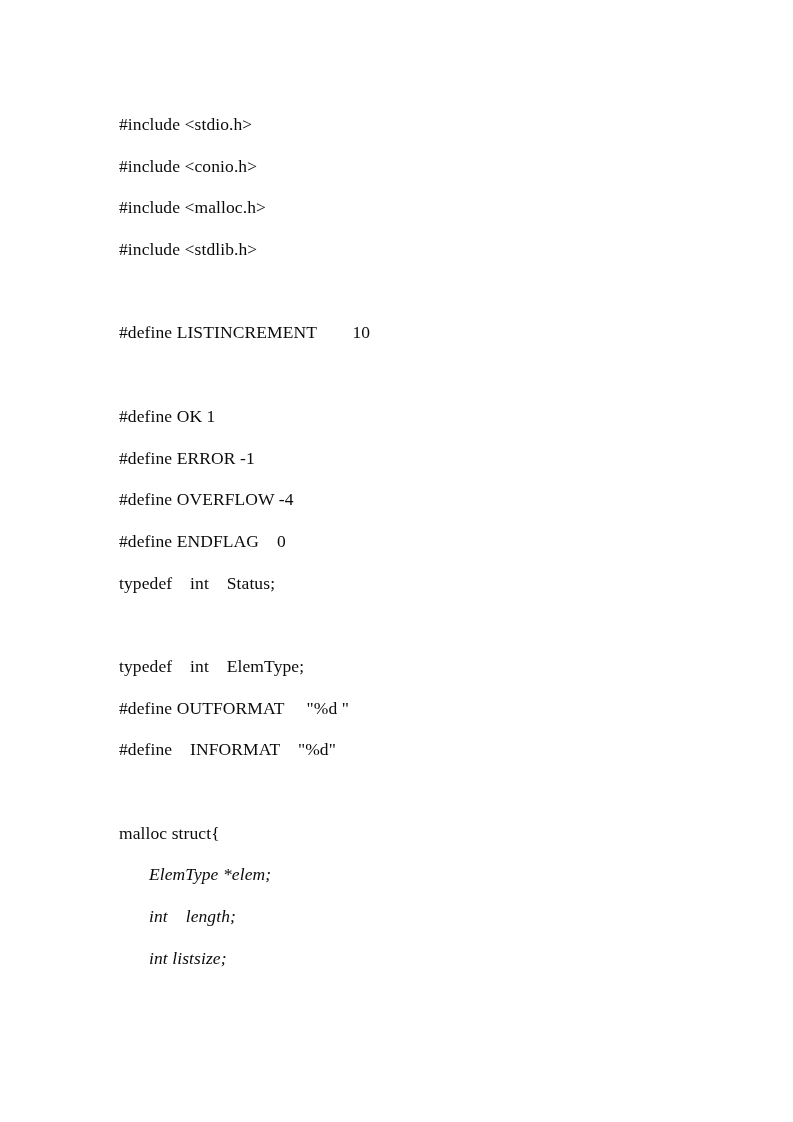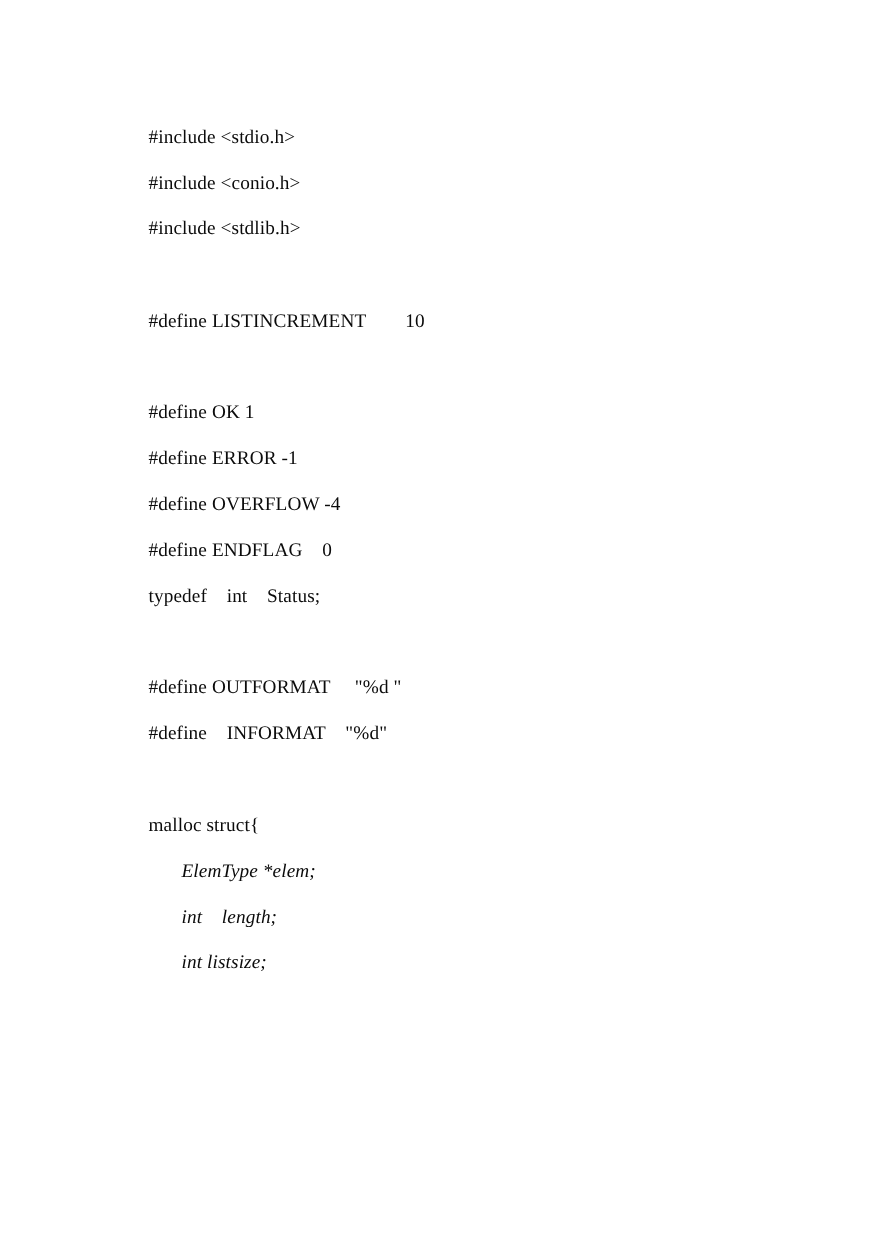--- a/index.html
+++ b/index.html
@@ -26,48 +26,49 @@
     right: 40px;
   }
   .code-line {
     font-family: "Liberation Serif", "DejaVu Serif", serif;
     font-size: 17.5px;
     line-height: 41.7px;
     height: 41.7px;
     color: #0b0b0b;
     white-space: pre;
     letter-spacing: 0.1px;
-    margin-left: 16px;
     -webkit-font-smoothing: antialiased;
   }
   .code-line.blank {
     color: transparent;
   }
   .code-line.indent-1 {
     padding-left: 30px;
     font-style: italic;
   }
 </style>
 </head>
 <body>
 
 <div class="page">
   <div class="code-body">
       <div class="code-line">#include &lt;stdio.h&gt;</div>
       <div class="code-line">#include &lt;conio.h&gt;</div>
+      <div class="code-line">#include &lt;malloc.h&gt;</div>
       <div class="code-line">#include &lt;stdlib.h&gt;</div>
       <div class="code-line blank"></div>
       <div class="code-line">#define LISTINCREMENT        10</div>
       <div class="code-line blank"></div>
       <div class="code-line">#define OK 1</div>
       <div class="code-line">#define ERROR -1</div>
       <div class="code-line">#define OVERFLOW -4</div>
       <div class="code-line">#define ENDFLAG    0</div>
       <div class="code-line">typedef    int    Status;</div>
       <div class="code-line blank"></div>
+      <div class="code-line">typedef    int    ElemType;</div>
       <div class="code-line">#define OUTFORMAT     "%d "</div>
       <div class="code-line">#define    INFORMAT    "%d"</div>
       <div class="code-line blank"></div>
       <div class="code-line">malloc struct{</div>
       <div class="code-line indent-1">ElemType *elem;</div>
       <div class="code-line indent-1">int    length;</div>
       <div class="code-line indent-1">int listsize;</div>
     </div>
 </div>
 

